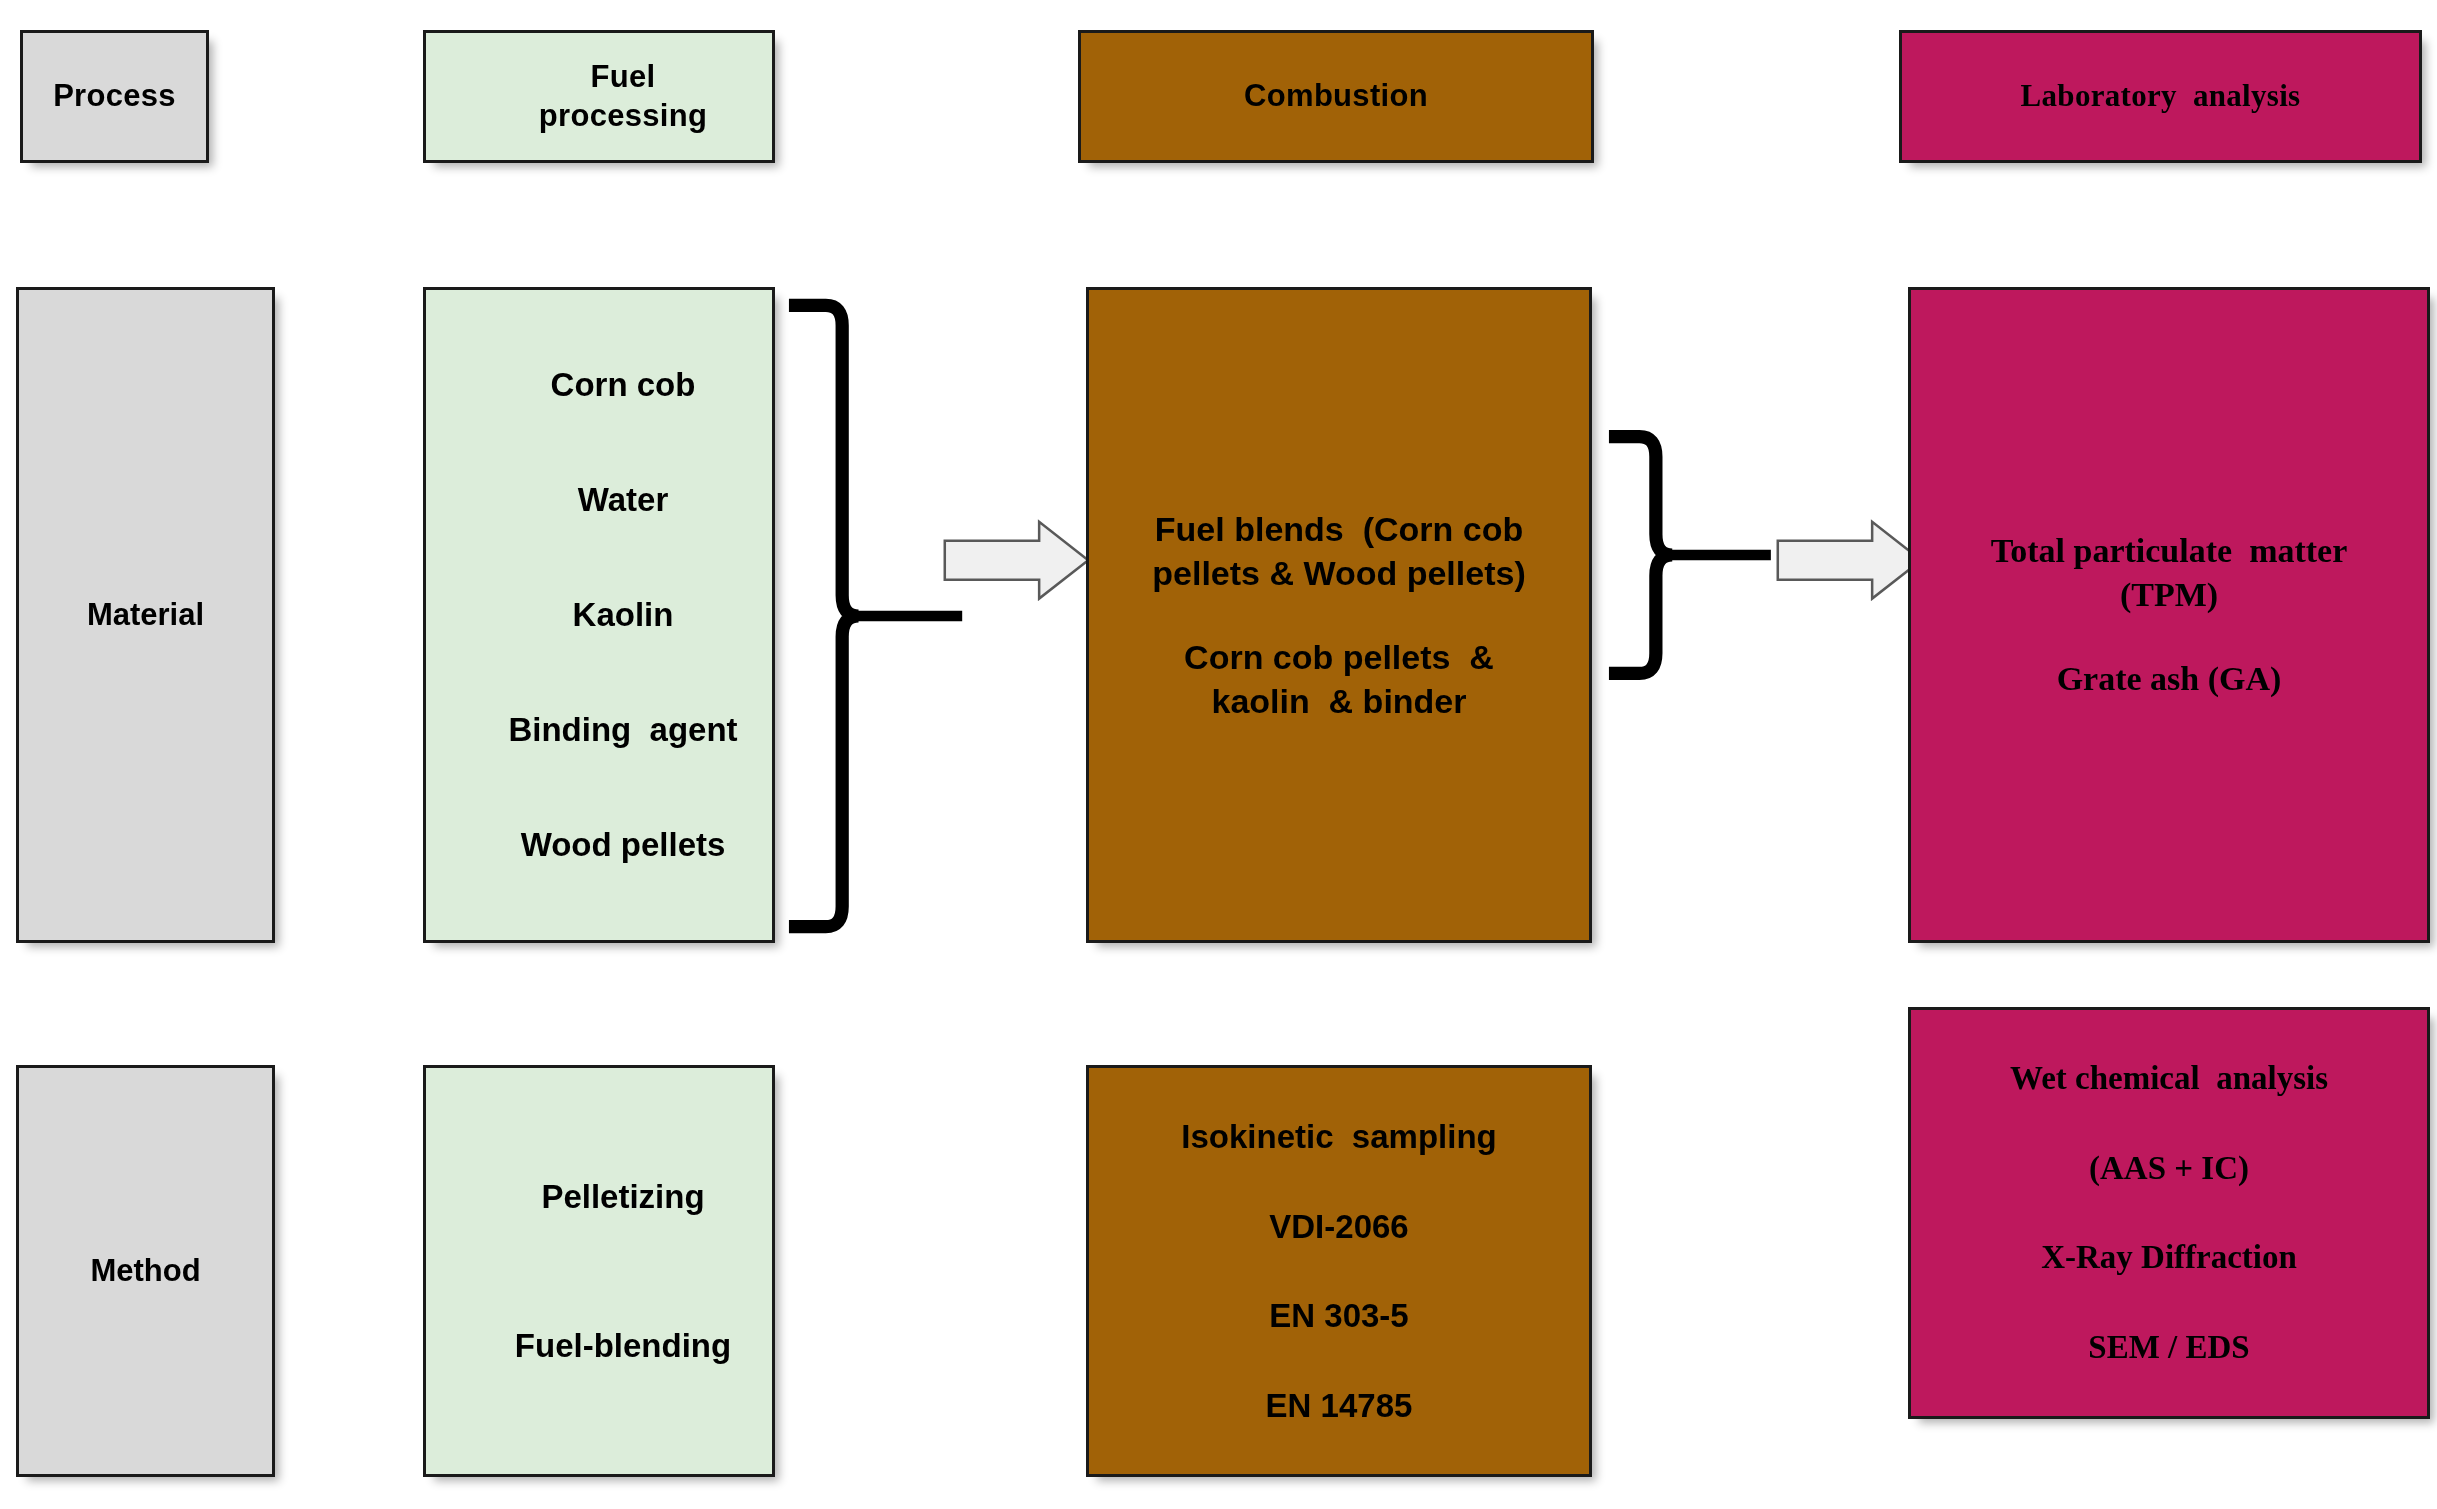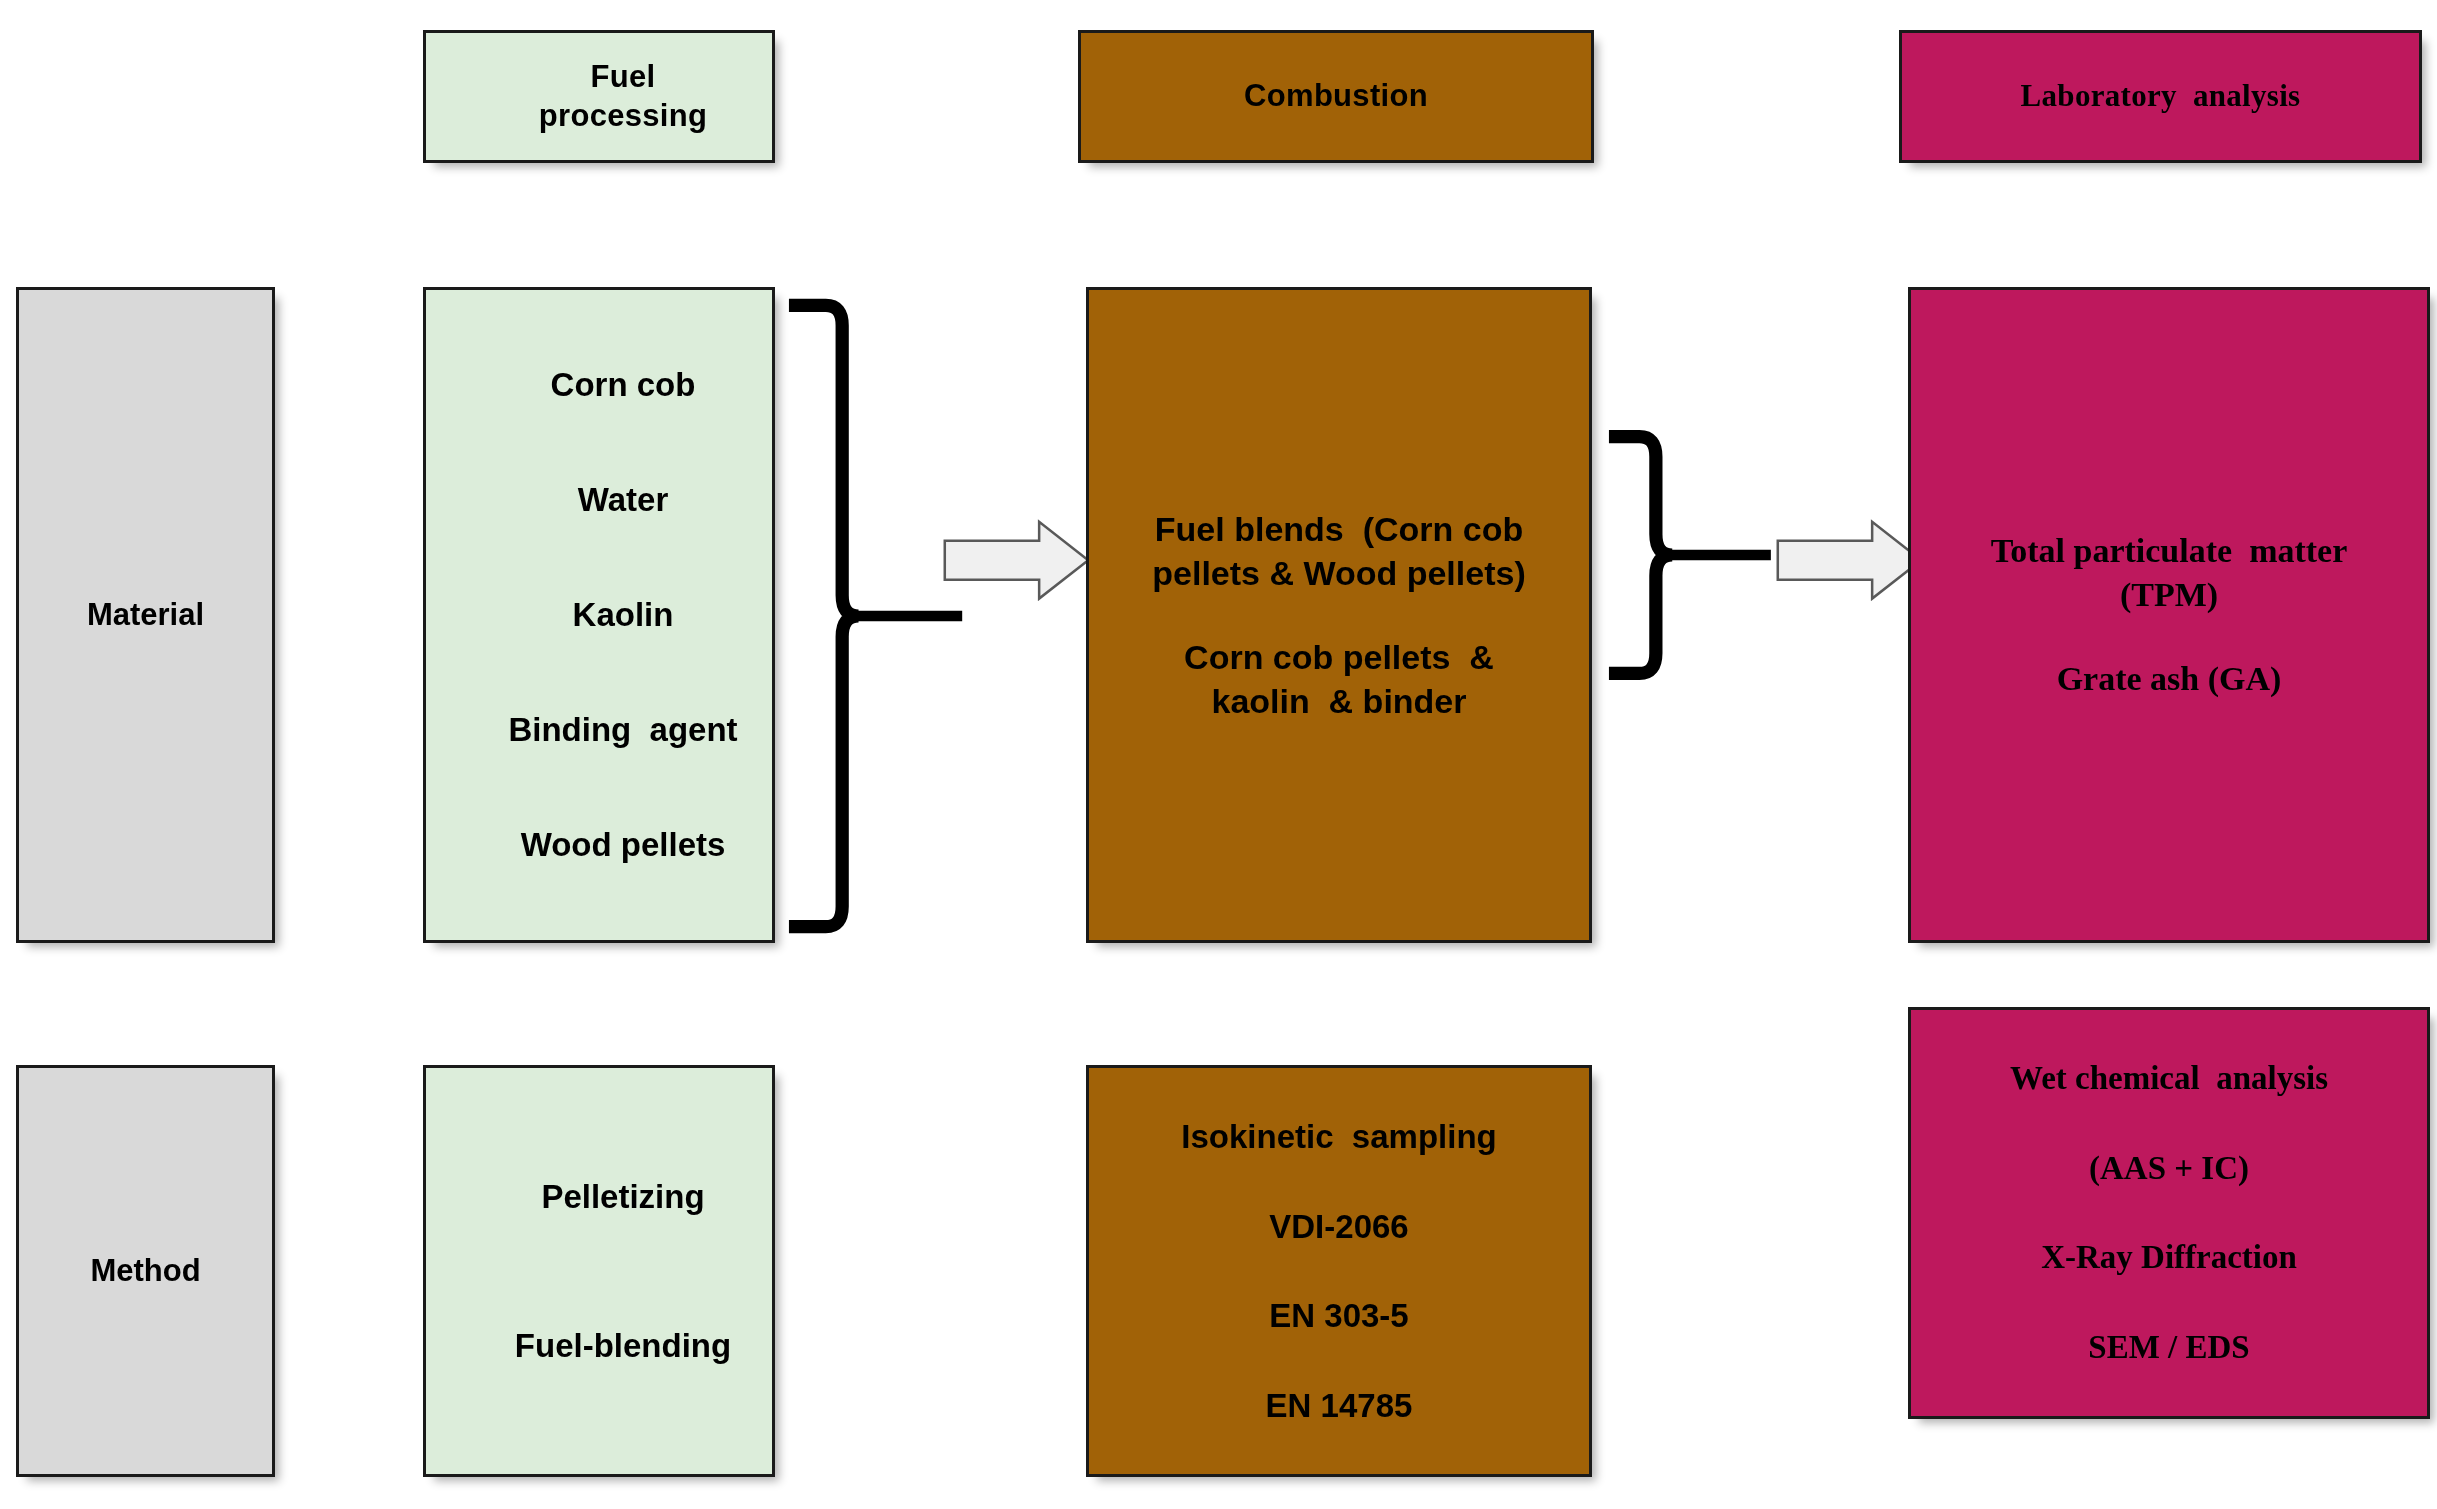--- a/index.html
+++ b/index.html
@@ -57,20 +57,23 @@
   .brace svg { display: block; }
 
   .arrow { position: absolute; }
   .arrow svg { display: block; }
 </style>
 </head>
 <body>
 
 <div class="canvas">
 
+  <div class="box grey hdr" style="left:20px; top:30px; width:189px; height:133px;">
+    <span class="line">Process</span>
+  </div>
 
   <div class="box green hdr" style="left:423px; top:30px; width:352px; height:133px;">
     <span class="line">Fuel</span>
     <span class="line">processing</span>
   </div>
 
   <div class="box orange hdr" style="left:1078px; top:30px; width:516px; height:133px;">
     <span class="line">Combustion</span>
   </div>
 

